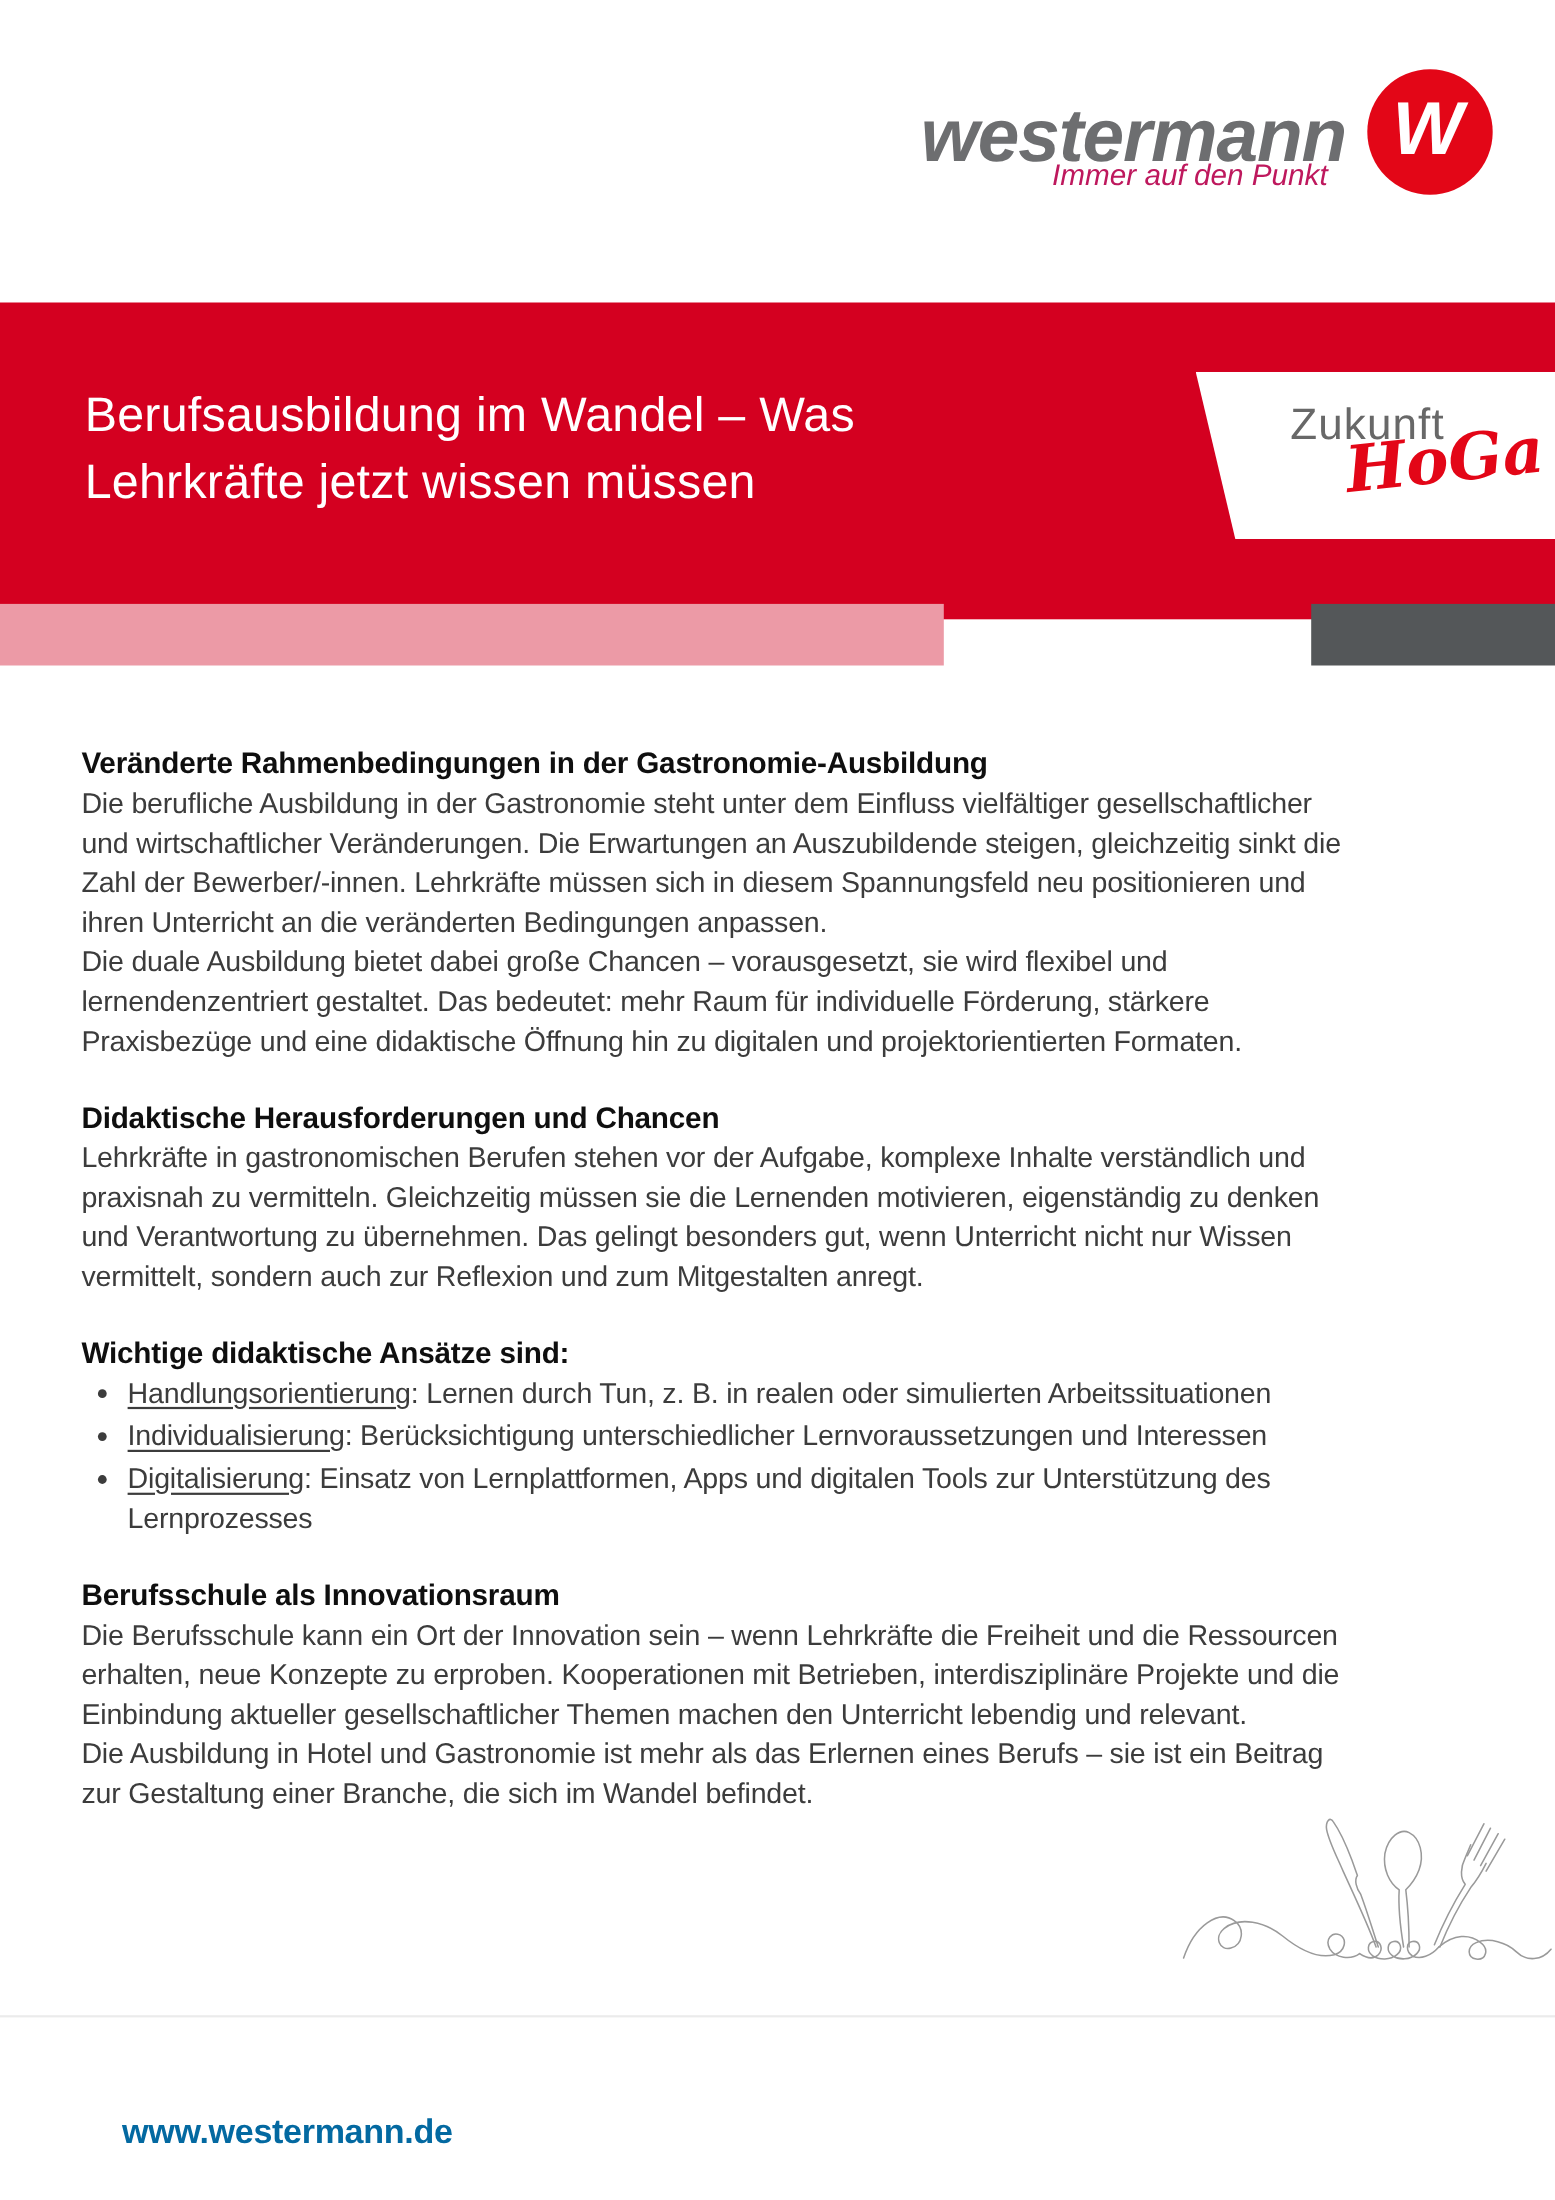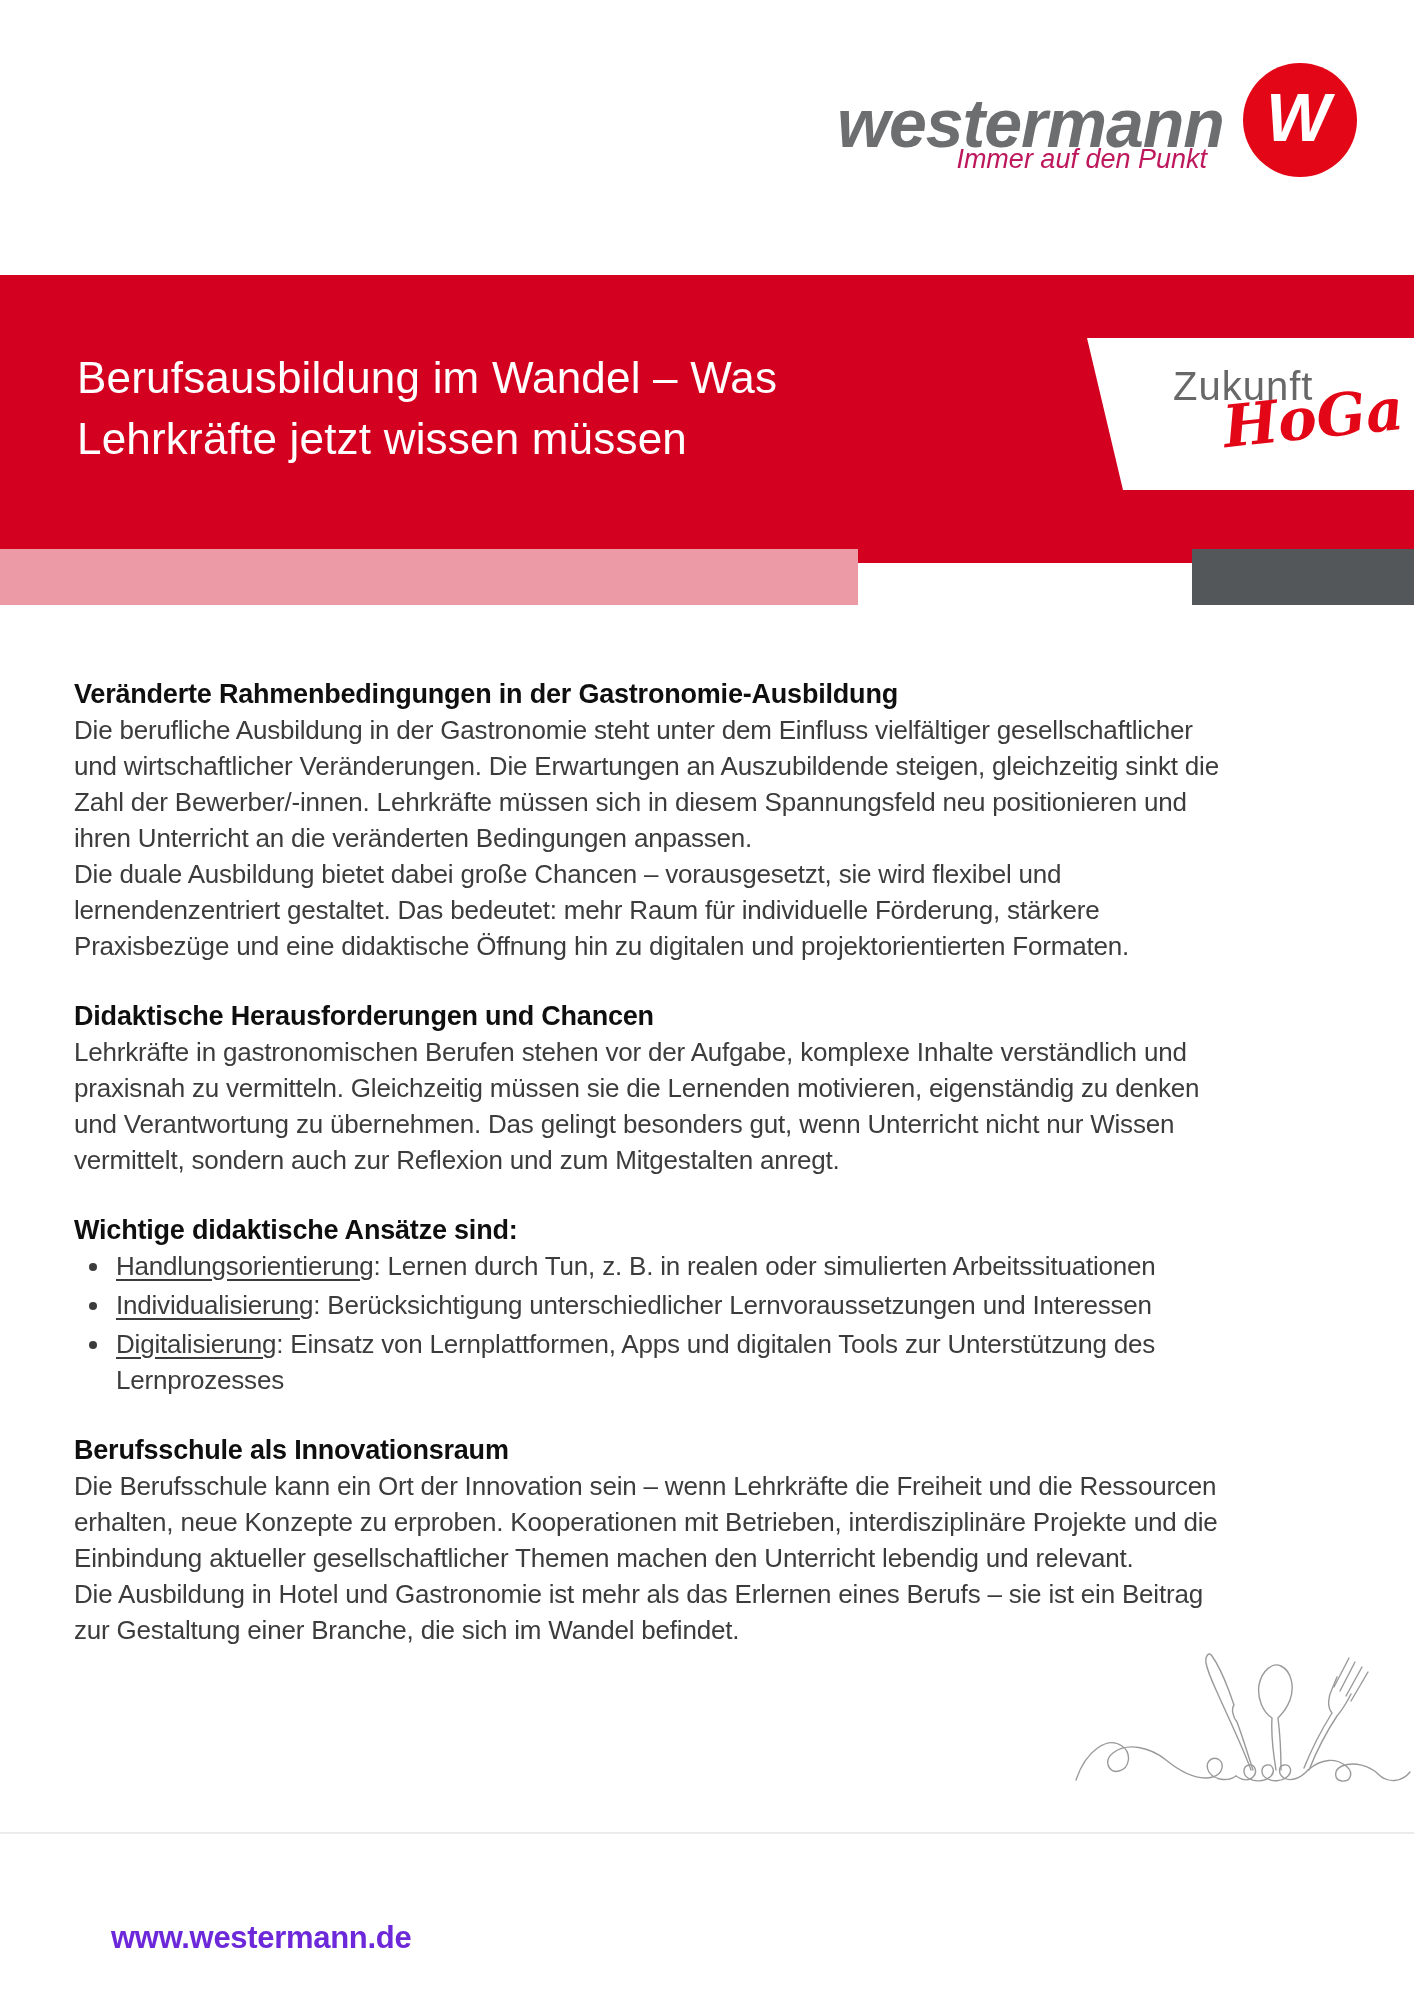--- a/index.html
+++ b/index.html
@@ -72,21 +72,21 @@
   .section p{margin:0;white-space:pre-line;}
   .section ul{margin:0;padding:0 0 0 38px;list-style:disc;}
   .section li{margin:0 0 3px 0;padding-left:4px;}
   .section li .term{text-decoration:underline;text-underline-offset:4px;}
   .section li .rest{white-space:pre-line;}
   
   .cutlery{position:absolute;left:1070px;top:1630px;}
   .divider{position:absolute;left:0;top:1832px;width:1414px;height:2px;background:#ebebeb;}
   .footer-url{
     position:absolute;left:111px;top:1920px;
-    font-size:31px;font-weight:bold;color:#6d28d9;letter-spacing:-0.3px;
+    font-size:31px;font-weight:bold;color:#0369a1;letter-spacing:-0.3px;
   }
 </style>
 </head>
 <body>
 
 <div class="logo-word">westermann</div>
 <div class="logo-tagline">Immer auf den Punkt</div>
 <div class="logo-circle">
   <span>W</span>
 </div>

